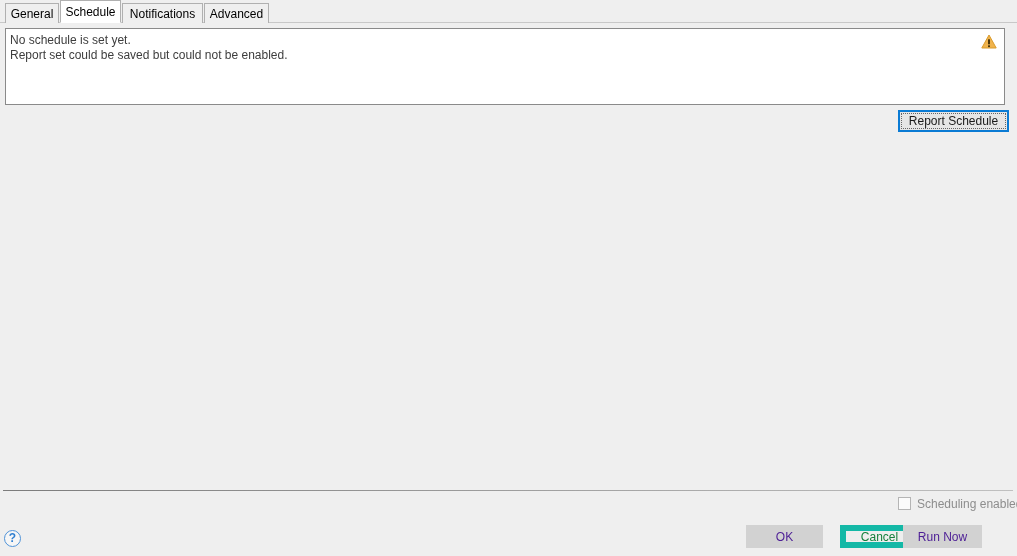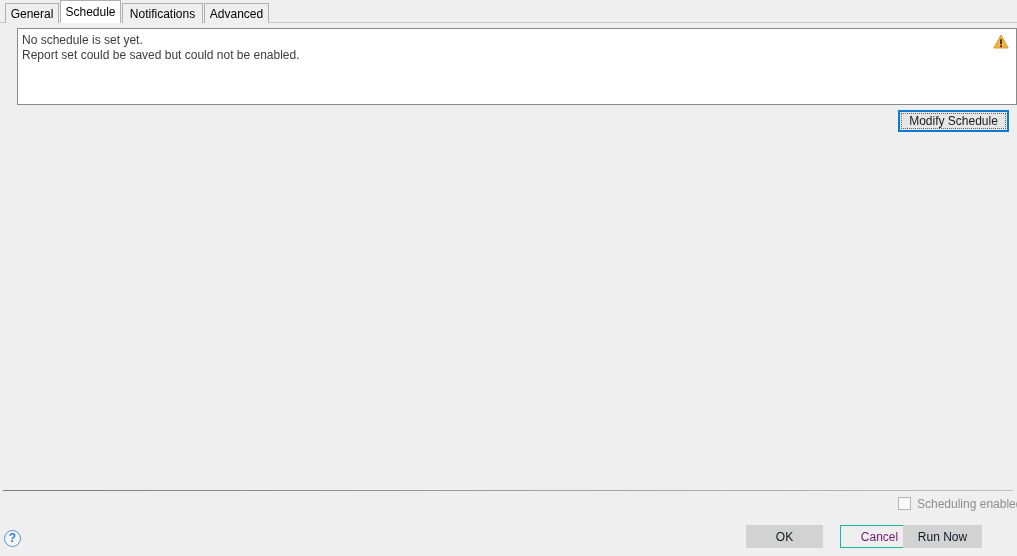--- a/index.html
+++ b/index.html
@@ -63,21 +63,20 @@
   
   #message-panel {
     position: absolute;
     left: 5px;
     top: 28px;
     width: 1000px;
     height: 77px;
     background: #ffffff;
     border: 1px solid #8a8a8a;
     box-sizing: border-box;
-    margin-left: 12px;
   }
   #message-text {
     position: absolute;
     left: 4px;
     top: 4px;
     font-size: 12px;
     color: #3d3d3d;
     line-height: 15px;
     white-space: pre-line;
   }
@@ -162,26 +161,26 @@
     justify-content: center;
     font-family: "Liberation Sans", sans-serif;
     font-size: 12px;
     white-space: nowrap;
     cursor: default;
     padding: 0;
   }
   .dlg-button.disabled {
     background: #d2d2d2;
     border: 1px solid #d2d2d2;
-    color: #0f172a;
+    color: #4c1d95;
   }
   .dlg-button.enabled {
     background: #eeeeee;
-    border: 1px solid #14b8a6;
-    color: #701a75;
+    border: 6px solid #14b8a6;
+    color: #15803d;
   }
   #ok-button     { left: 746px; width: 77px; }
   #cancel-button { left: 840px; width: 79px; }
   #run-now-button{ left: 903px; width: 79px; }
 
   
   #help-button {
     position: absolute;
     left: 4px;
     top: 530px;
@@ -235,21 +234,21 @@
   <span id="warning-icon">
     <svg width="16" height="15" viewBox="0 0 16 15">
       <polygon points="8,1 15.2,14 0.8,14" fill="#f0b34c" stroke="#d99a2b" stroke-width="1" stroke-linejoin="round"></polygon>
       <rect x="7.1" y="5.3" width="1.8" height="5" fill="#3b2a06"></rect>
       <rect x="7.1" y="11.3" width="1.8" height="1.8" fill="#3b2a06"></rect>
     </svg>
   </span>
 </div>
 
 <button id="modify-schedule-button">
-  <span id="modify-schedule-inner">Modify Schedule</span>
+  <span id="modify-schedule-inner">Report Schedule</span>
 </button>
 
 <div id="footer-separator"></div>
 
 <div id="scheduling-enabled-row">
   <span id="scheduling-enabled-box"></span>
   <span id="scheduling-enabled-label">Scheduling enabled</span>
 </div>
 
 <button class="dlg-button disabled" id="ok-button">

